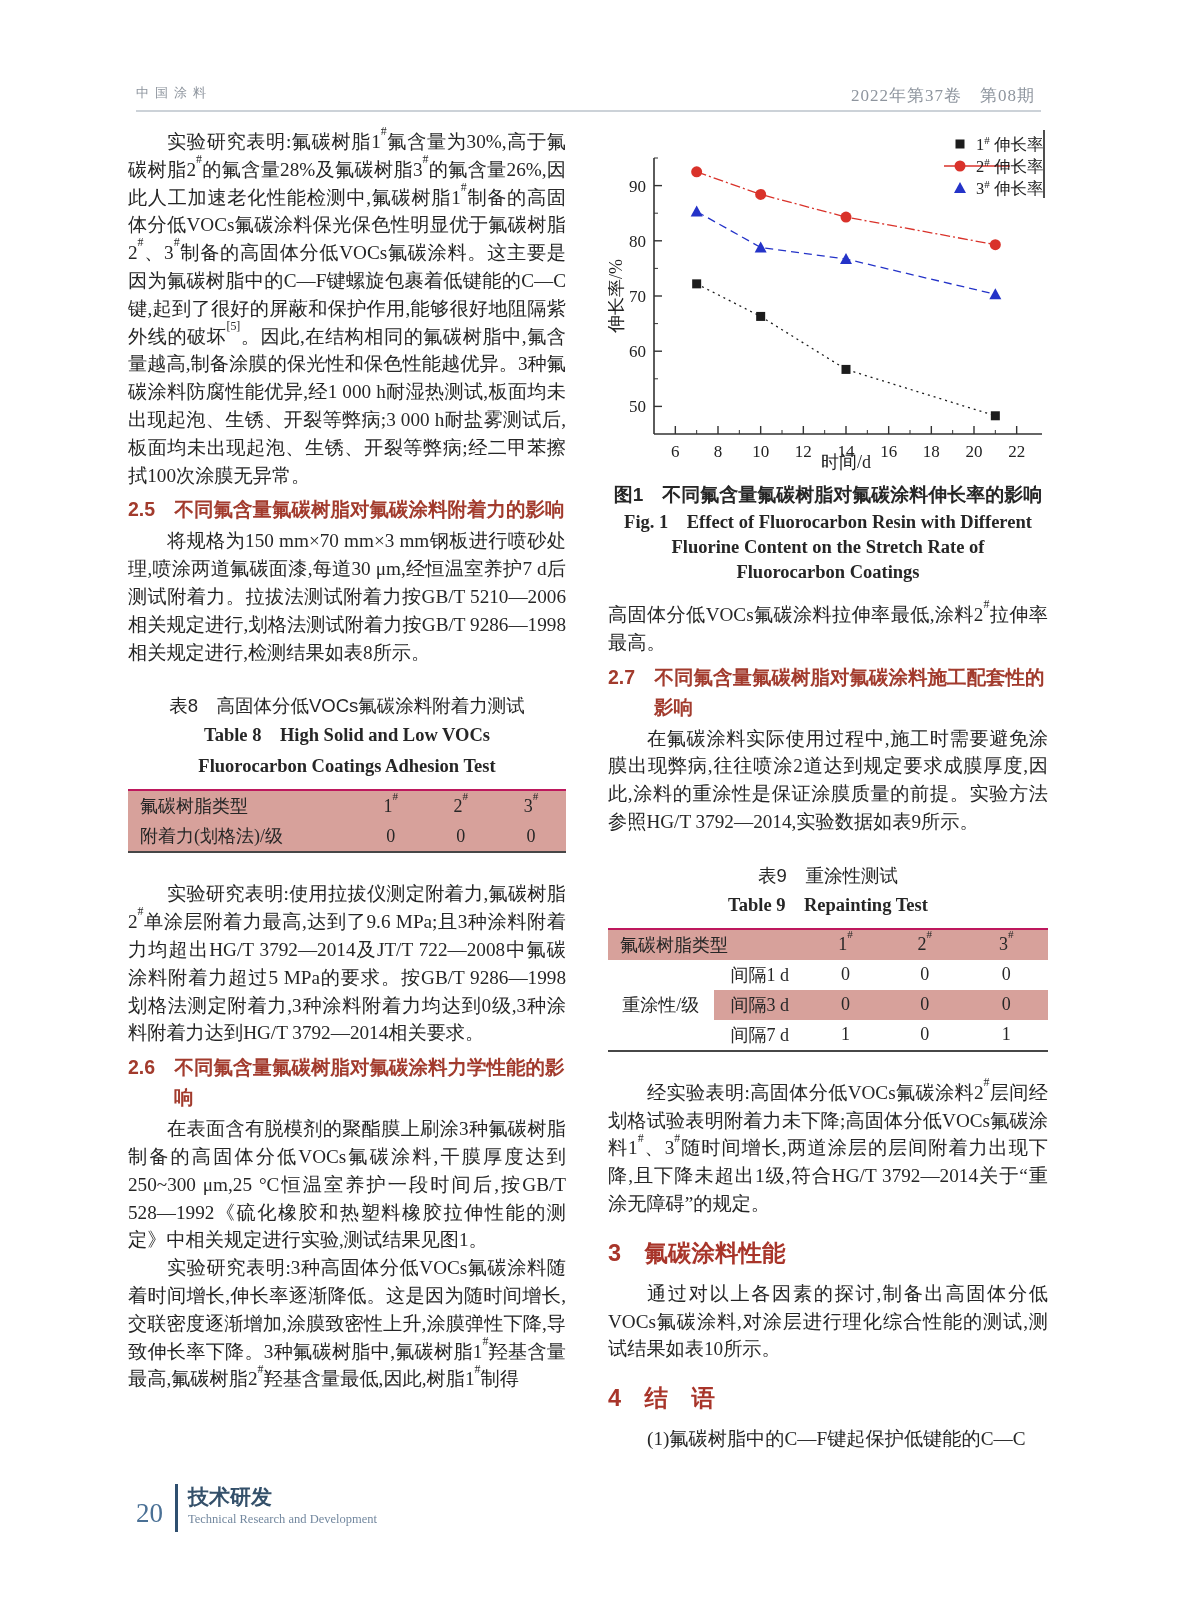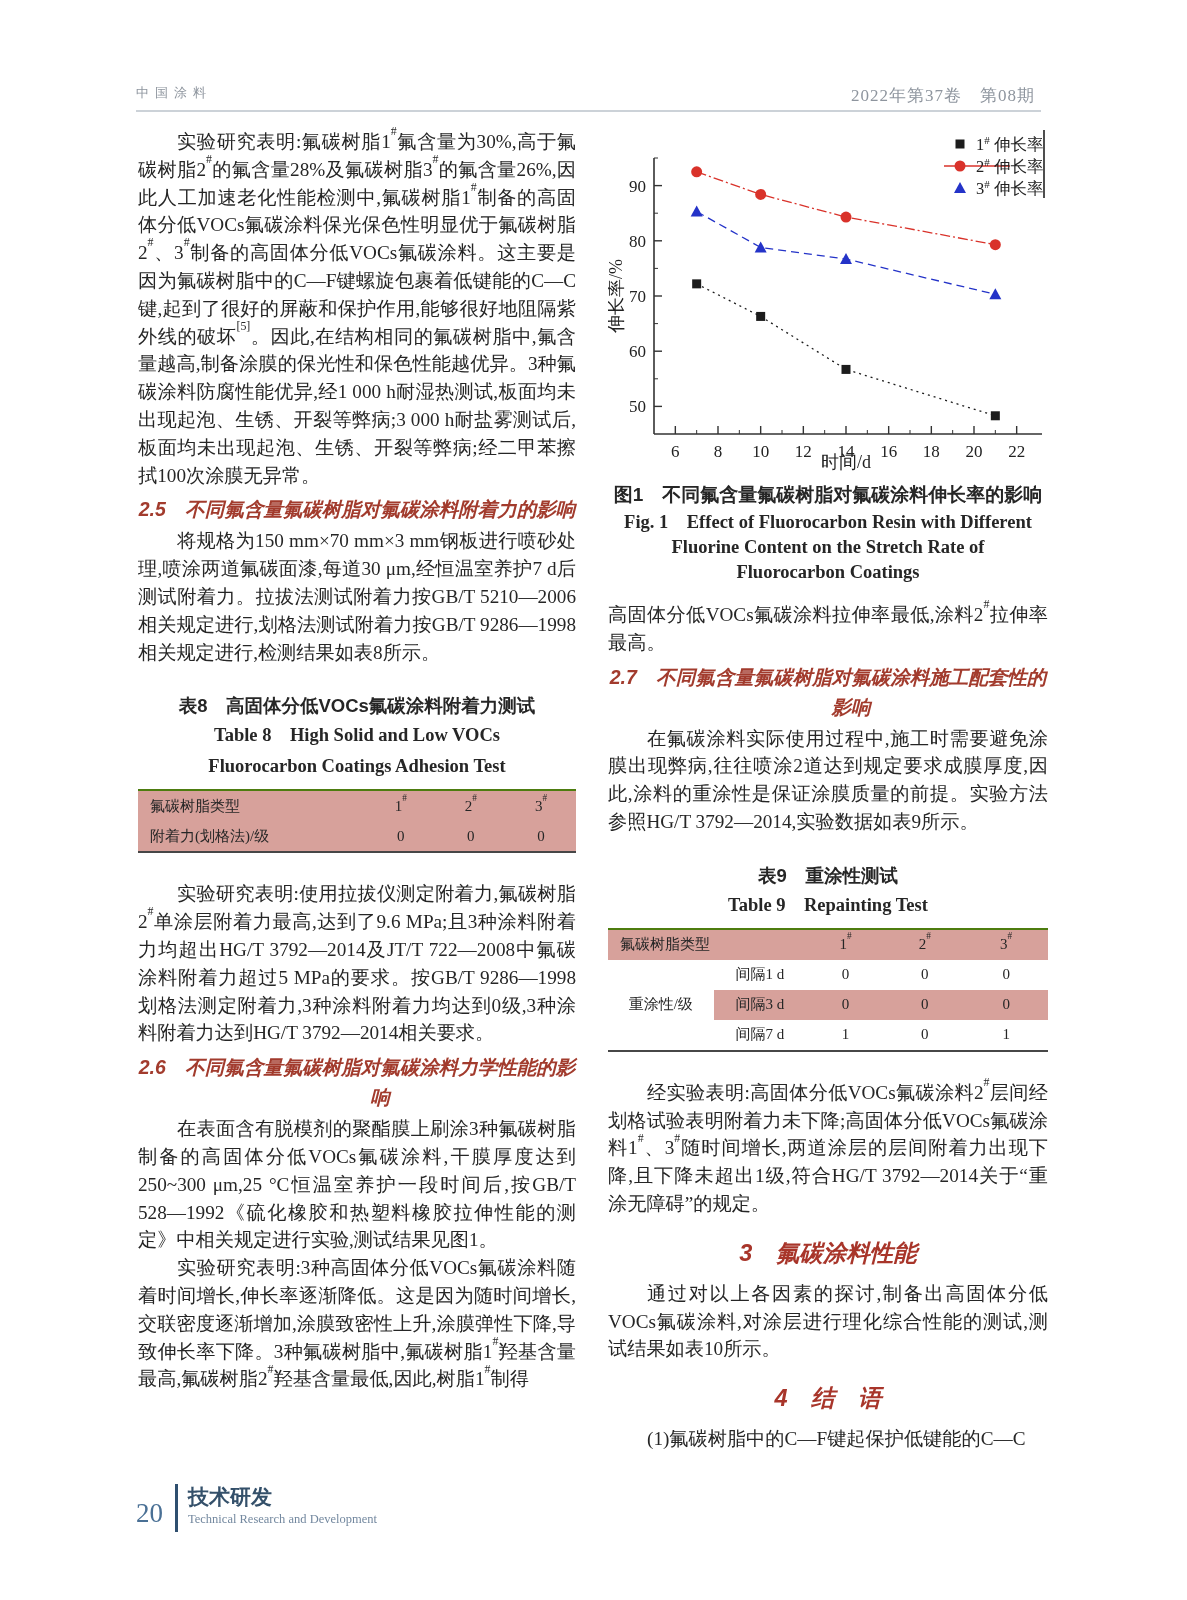--- a/index.html
+++ b/index.html
@@ -3,37 +3,37 @@
 <meta charset="utf-8">
 <style>
   html,body{margin:0;padding:0;}
   body{width:1187px;height:1600px;position:relative;background:#ffffff;
        font-family:"Liberation Serif","DejaVu Serif",serif;color:#262626;}
   
   .hdr-left{position:absolute;left:136px;top:84px;font-size:13px;letter-spacing:6px;color:#8e959e;}
   .hdr-right{position:absolute;right:152px;top:84px;font-size:17px;letter-spacing:1px;color:#8e959e;}
   .hdr-rule{position:absolute;left:136px;width:905px;top:110px;height:2px;background:#ccd2d8;}
   
-  .col-left{position:absolute;left:138px;top:128px;width:438px;}
+  .col-left{position:absolute;left:128px;top:128px;width:438px;}
   .col-right{position:absolute;left:608px;top:118px;width:440px;}
   p.body{font-size:19.2px;line-height:27.8px;text-align:justify;margin:0;}
   .indent{text-indent:39px;}
   sup{font-size:62%;line-height:0;position:relative;top:-0.45em;}
   
   .sec-h{font-family:"Liberation Sans","DejaVu Sans",sans-serif;font-weight:bold;color:#a23b2d;
-         font-size:19.5px;line-height:30px;margin:5px 0 3px;padding-left:46px;text-indent:-46px;text-align:center;font-style:italic;}
+         font-size:19.5px;line-height:30px;margin:5px 0 3px;padding-left:46px;text-indent:-46px;text-align:left;}
   .sec-big{font-family:"Liberation Sans","DejaVu Sans",sans-serif;font-weight:bold;color:#a8352a;
            font-size:23.5px;margin:20px 0 12px;padding-left:0;text-indent:0;}
   
   .tblwrap{margin:27px 0 27px;}
   .tbl-title-cn{text-align:center;font-family:"Liberation Sans","DejaVu Sans",sans-serif;
-                font-weight:bold;font-size:18.5px;line-height:25px;}
+                font-weight:normal;font-size:18.5px;line-height:25px;}
   .tbl-title-en{text-align:center;font-weight:bold;font-size:18.5px;line-height:31px;width:88%;margin:2px auto 7px;}
-  table{width:100%;border-collapse:collapse;border-top:2px solid #4d7c0f;border-bottom:2px solid #474747;
-        font-size:15px;}
+  table{width:100%;border-collapse:collapse;border-top:2px solid #be185d;border-bottom:2px solid #474747;
+        font-size:18px;}
   td{height:30px;text-align:center;padding:0;}
   td.lbl{text-align:left;padding-left:12px;}
   .pink{background:#d7a19b;}
   
   .figcap-cn{text-align:center;font-family:"Liberation Sans","DejaVu Sans",sans-serif;
              font-weight:bold;font-size:19px;line-height:26px;margin-top:4px;}
   .figcap-en{text-align:center;font-weight:bold;font-size:18.5px;line-height:25px;width:96%;margin:2px auto 0;}
   
   .footer{position:absolute;left:136px;top:1484px;display:flex;align-items:flex-start;}
   .pg-num{font-size:27px;color:#4a7095;margin:14px 12px 0 0;}

